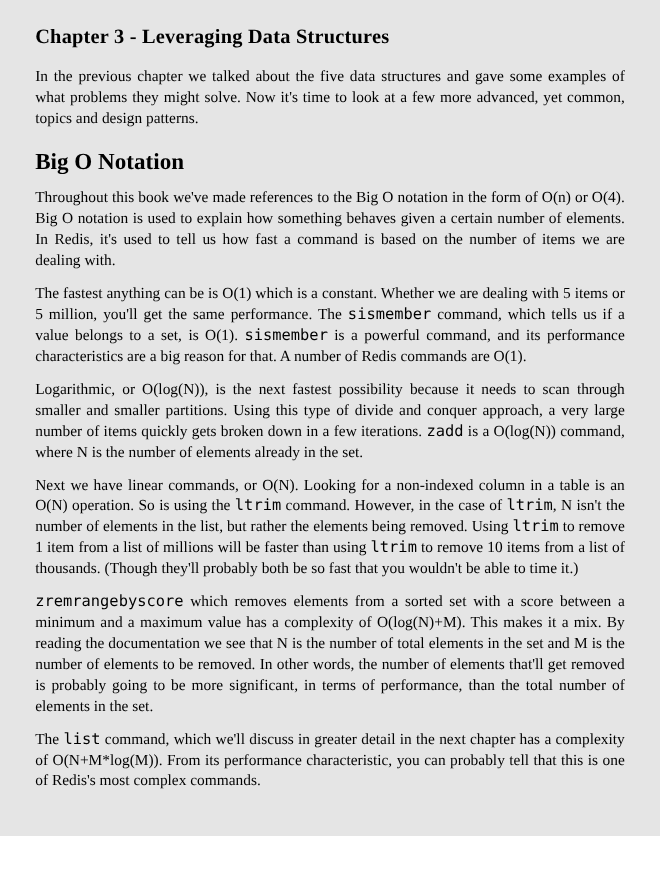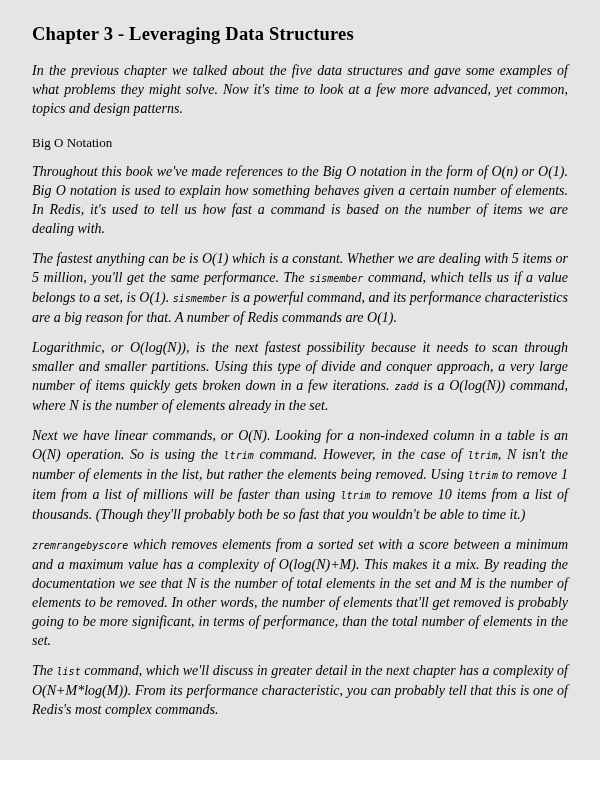--- a/index.html
+++ b/index.html
@@ -22,47 +22,46 @@
     font-family: "Liberation Serif", serif;
     overflow: hidden;
   }
   .chapter-title {
     font-size: 18.5px;
     font-weight: bold;
     margin: 0 0 16px 0;
     letter-spacing: 0.2px;
   }
   .section-heading {
-    font-size: 13px;
-    font-weight: normal;
+    font-size: 21px;
+    font-weight: bold;
     margin: 17px 0 11px 0;
   }
   .para {
     font-size: 14px;
     line-height: 19px;
     text-align: justify;
     margin: 0 0 11px 0;
-    font-style: italic;
   }
   .para .code {
     font-family: "DejaVu Sans Mono", monospace;
-    font-size: 10px;
+    font-size: 14px;
   }
 </style>
 </head>
 <body>
 
 <div class="page">
   <h1 class="chapter-title">Chapter 3 - Leveraging Data Structures</h1>
 
   <p class="para"><span>In the previous chapter we talked about the five data structures and gave some examples of what problems they might solve. Now it's time to look at a few more advanced, yet common, topics and design patterns.</span></p>
 
   <h2 class="section-heading">Big O Notation</h2>
 
-  <p class="para"><span>Throughout this book we've made references to the Big O notation in the form of O(n) or O(1). Big O notation is used to explain how something behaves given a certain number of elements. In Redis, it's used to tell us how fast a command is based on the number of items we are dealing with.</span></p>
+  <p class="para"><span>Throughout this book we've made references to the Big O notation in the form of O(n) or O(4). Big O notation is used to explain how something behaves given a certain number of elements. In Redis, it's used to tell us how fast a command is based on the number of items we are dealing with.</span></p>
 
 
   <p class="para"><span>The fastest anything can be is O(1) which is a constant. Whether we are dealing with 5 items or 5 million, you'll get the same performance. The </span><span class="code">sismember</span><span> command, which tells us if a value belongs to a set, is O(1). </span><span class="code">sismember</span><span> is a powerful command, and its performance characteristics are a big reason for that. A number of Redis commands are O(1).</span></p>
 
   <p class="para"><span>Logarithmic, or O(log(N)), is the next fastest possibility because it needs to scan through smaller and smaller partitions. Using this type of divide and conquer approach, a very large number of items quickly gets broken down in a few iterations. </span><span class="code">zadd</span><span> is a O(log(N)) command, where N is the number of elements already in the set.</span></p>
 
   <p class="para"><span>Next we have linear commands, or O(N). Looking for a non-indexed column in a table is an O(N) operation. So is using the </span><span class="code">ltrim</span><span> command. However, in the case of </span><span class="code">ltrim</span><span>, N isn't the number of elements in the list, but rather the elements being removed. Using </span><span class="code">ltrim</span><span> to remove 1 item from a list of millions will be faster than using </span><span class="code">ltrim</span><span> to remove 10 items from a list of thousands. (Though they'll probably both be so fast that you wouldn't be able to time it.)</span></p>
 
   <p class="para"><span class="code">zremrangebyscore</span><span> which removes elements from a sorted set with a score between a minimum and a maximum value has a complexity of O(log(N)+M). This makes it a mix. By reading the documentation we see that N is the number of total elements in the set and M is the number of elements to be removed. In other words, the number of elements that'll get removed is probably going to be more significant, in terms of performance, than the total number of elements in the set.</span></p>
 

